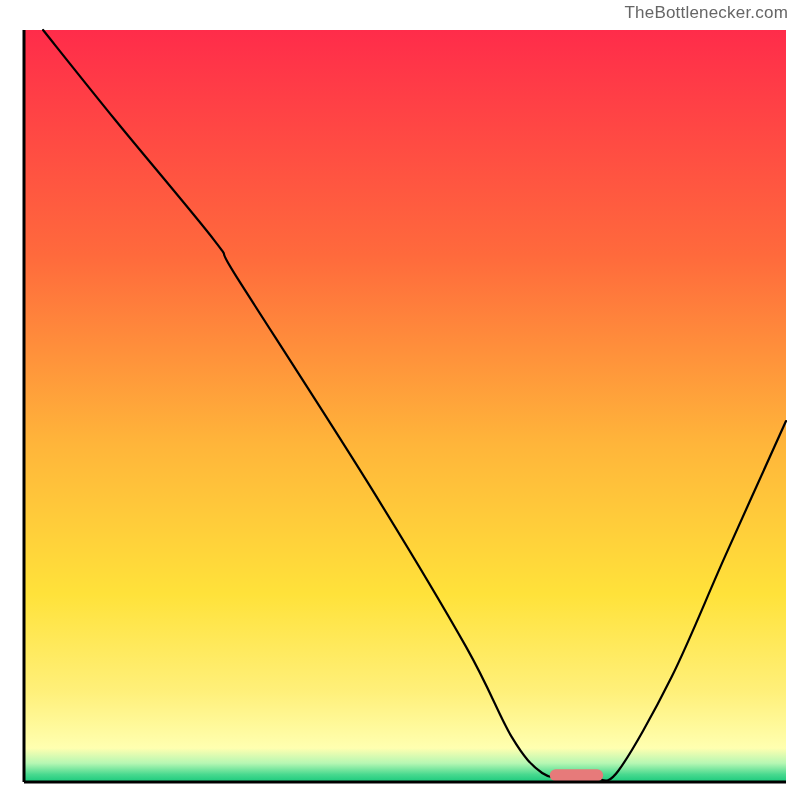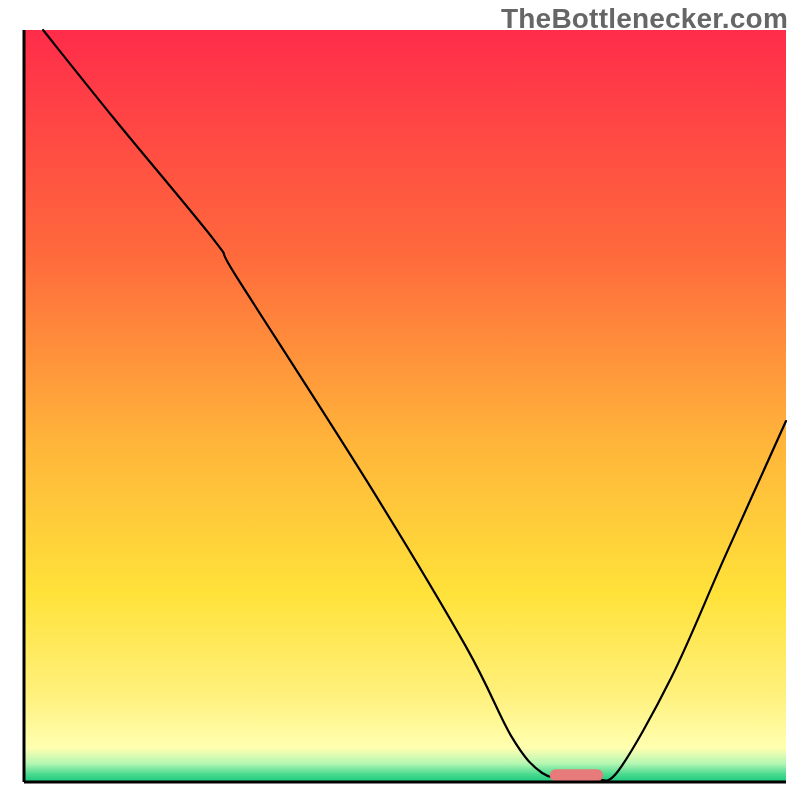--- a/index.html
+++ b/index.html
@@ -13,22 +13,22 @@
   }
   .wrap {
     position: relative;
     width: 800px;
     height: 800px;
   }
   .watermark {
     position: absolute;
     top: 3px;
     right: 12px;
-    font-size: 28px;
-    font-weight: 700;
+    font-size: 17px;
+    font-weight: 400;
     color: #666;
     letter-spacing: 0.2px;
   }
   .plot {
     position: absolute;
     left: 18px;
     top: 28px;
     width: 770px;
     height: 760px;
   }

